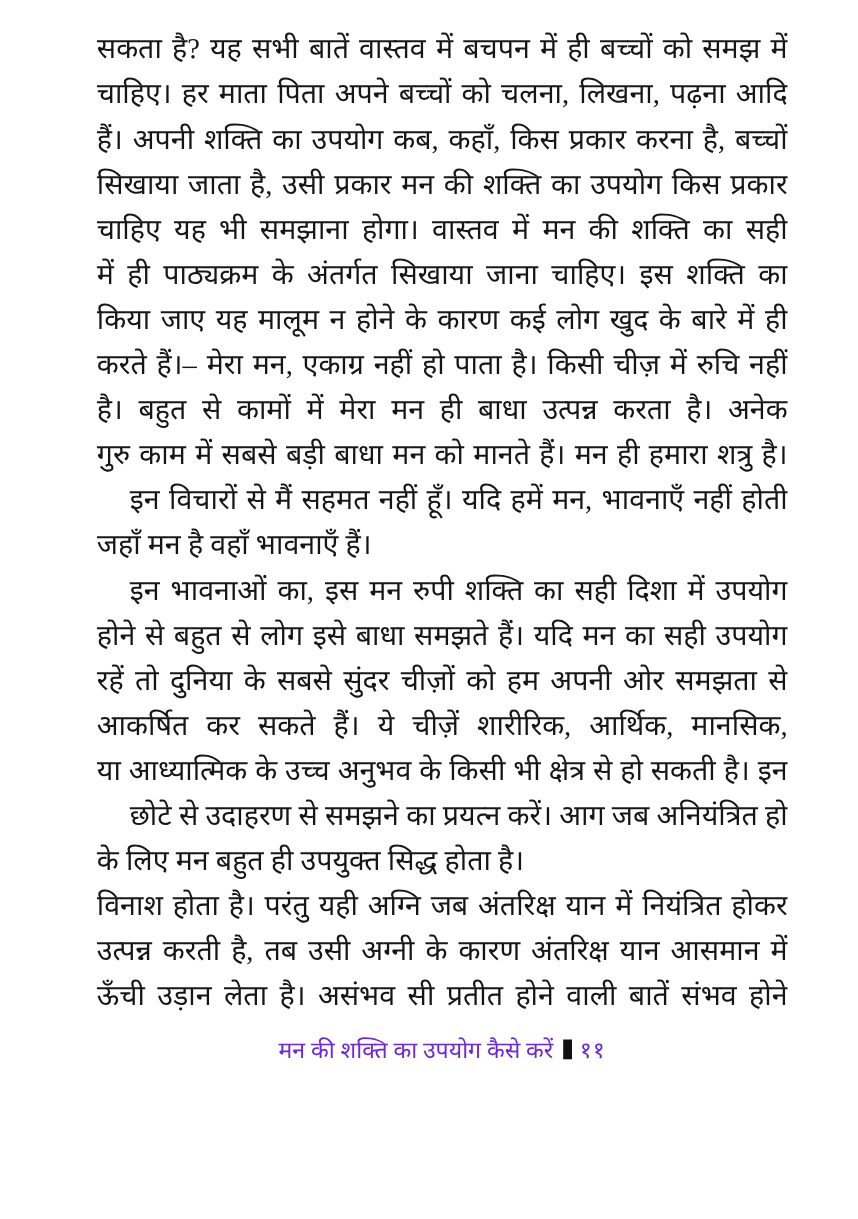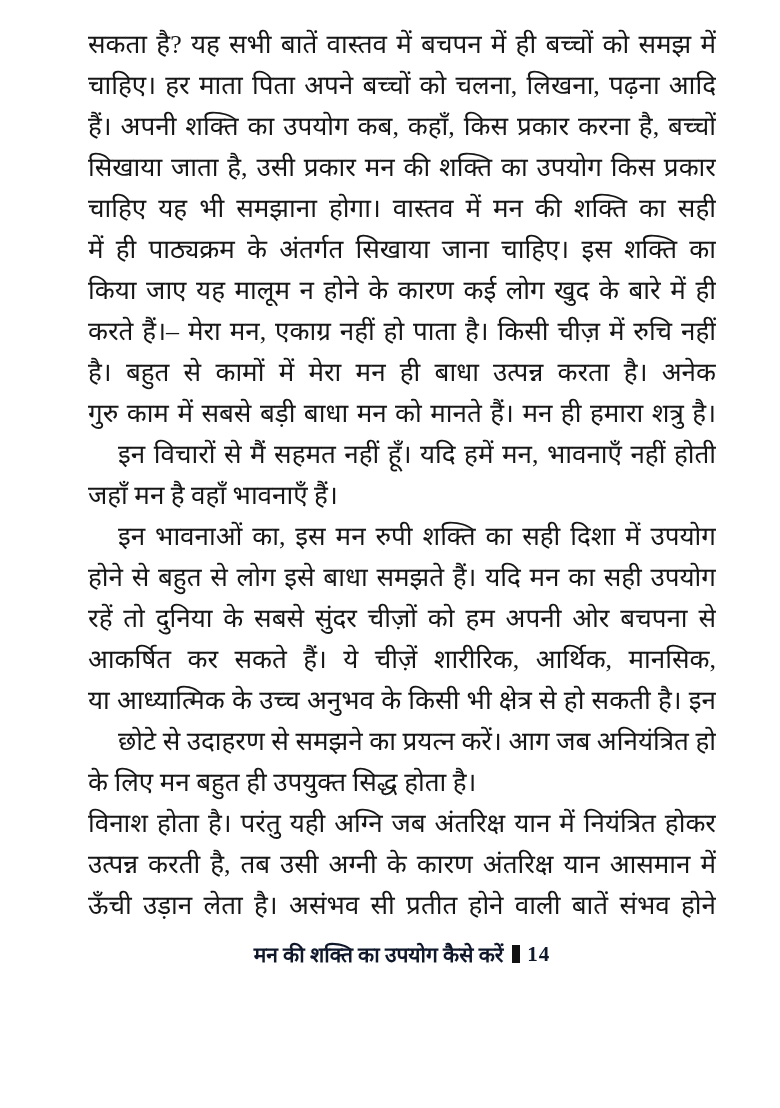--- a/index.html
+++ b/index.html
@@ -44,22 +44,22 @@
   .line.indent {
     text-indent: 30px;
   }
   .footer {
     margin-top: 14px;
     width: 628px;
     display: flex;
     justify-content: center;
     align-items: center;
     font-size: 21px;
-    font-weight: bold;
-    color: #0f172a;
+    font-weight: normal;
+    color: #6d28d9;
   }
   .footer-sep {
     display: inline-block;
     width: 8px;
     height: 18px;
     background: #111111;
     margin: 0 7px 0 9px;
   }
   .footer .page-num {
     letter-spacing: 1px;
@@ -77,28 +77,28 @@
     <div class="line">चाहिए यह भी समझाना होगा। वास्तव में मन की शक्ति का सही उपयोग स्कूल</div>
     <div class="line">में ही पाठ्यक्रम के अंतर्गत सिखाया जाना चाहिए। इस शक्ति का उपयोग कैसे</div>
     <div class="line">किया जाए यह मालूम न होने के कारण कई लोग खुद के बारे में ही शिकायत</div>
     <div class="line">करते हैं।– मेरा मन, एकाग्र नहीं हो पाता है। किसी चीज़ में रुचि नहीं होती</div>
     <div class="line">है। बहुत से कामों में मेरा मन ही बाधा उत्पन्न करता है। अनेक आध्यात्मिक</div>
     <div class="line">गुरु काम में सबसे बड़ी बाधा मन को मानते हैं। मन ही हमारा शत्रु है। इस मन</div>
     <div class="line indent">इन विचारों से मैं सहमत नहीं हूँ। यदि हमें मन, भावनाएँ नहीं होती तो</div>
     <div class="line para-end">जहाँ मन है वहाँ भावनाएँ हैं।</div>
     <div class="line indent">इन भावनाओं का, इस मन रुपी शक्ति का सही दिशा में उपयोग नहीं</div>
     <div class="line">होने से बहुत से लोग इसे बाधा समझते हैं। यदि मन का सही उपयोग करते</div>
-    <div class="line">रहें तो दुनिया के सबसे सुंदर चीज़ों को हम अपनी ओर बचपना से</div>
+    <div class="line">रहें तो दुनिया के सबसे सुंदर चीज़ों को हम अपनी ओर समझता से</div>
     <div class="line">आकर्षित कर सकते हैं। ये चीज़ें शारीरिक, आर्थिक, मानसिक, सामाजिक</div>
     <div class="line">या आध्यात्मिक के उच्च अनुभव के किसी भी क्षेत्र से हो सकती है। इन सभी</div>
     <div class="line indent">छोटे से उदाहरण से समझने का प्रयत्न करें। आग जब अनियंत्रित हो</div>
     <div class="line para-end">के लिए मन बहुत ही उपयुक्त सिद्ध होता है।</div>
     <div class="line">विनाश होता है। परंतु यही अग्नि जब अंतरिक्ष यान में नियंत्रित होकर ऊर्जा</div>
     <div class="line">उत्पन्न करती है, तब उसी अग्नी के कारण अंतरिक्ष यान आसमान में बहुत</div>
     <div class="line">ऊँची उड़ान लेता है। असंभव सी प्रतीत होने वाली बातें संभव होने लगती है।</div>
   </div>
 
   <div class="footer">
     <span>मन की शक्ति का उपयोग कैसे करें</span>
     <span class="footer-sep"></span>
-    <span class="page-num">14</span>
+    <span class="page-num">११</span>
   </div>
 </div>
 
 </body></html>

